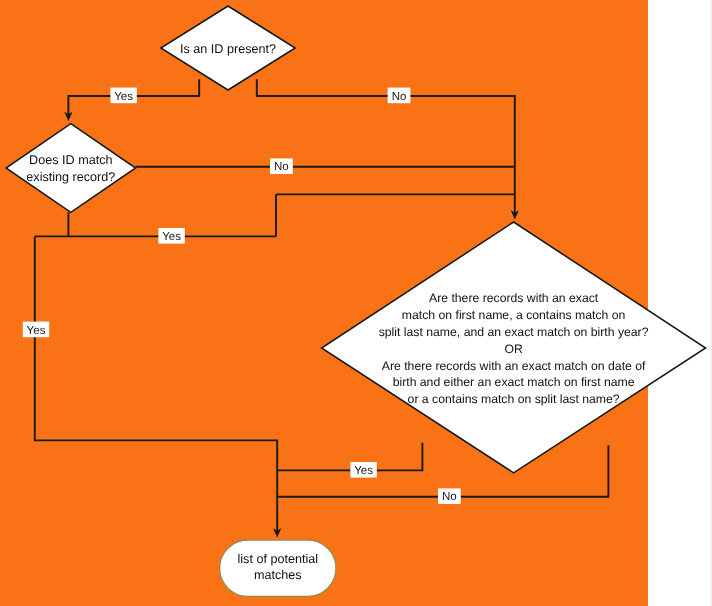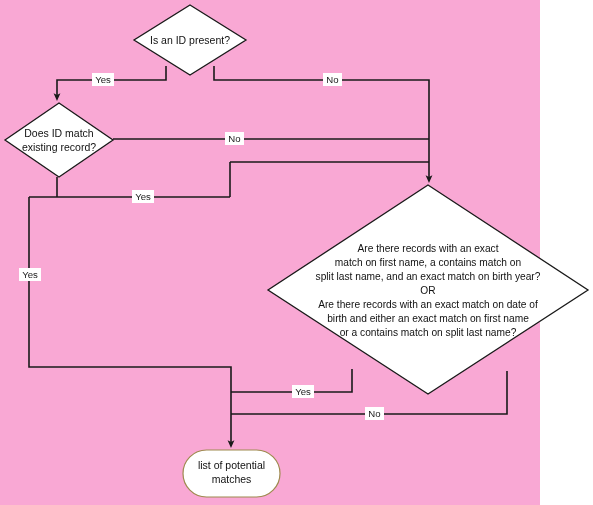--- a/index.html
+++ b/index.html
@@ -11,21 +11,21 @@
   body {
     width: 593px;
     height: 505px;
     font-family: "Liberation Sans", sans-serif;
     overflow: hidden;
   }
   #flow-root {
     position: relative;
     width: 540px;
     height: 505px;
-    background: #f9a8d4;
+    background: #f97316;
   }
   svg#flow-svg {
     display: block;
     width: 593px;
     height: 505px;
   }
   .node-shape {
     fill: #ffffff;
     stroke: #1a1a1a;
     stroke-width: 1.3;

